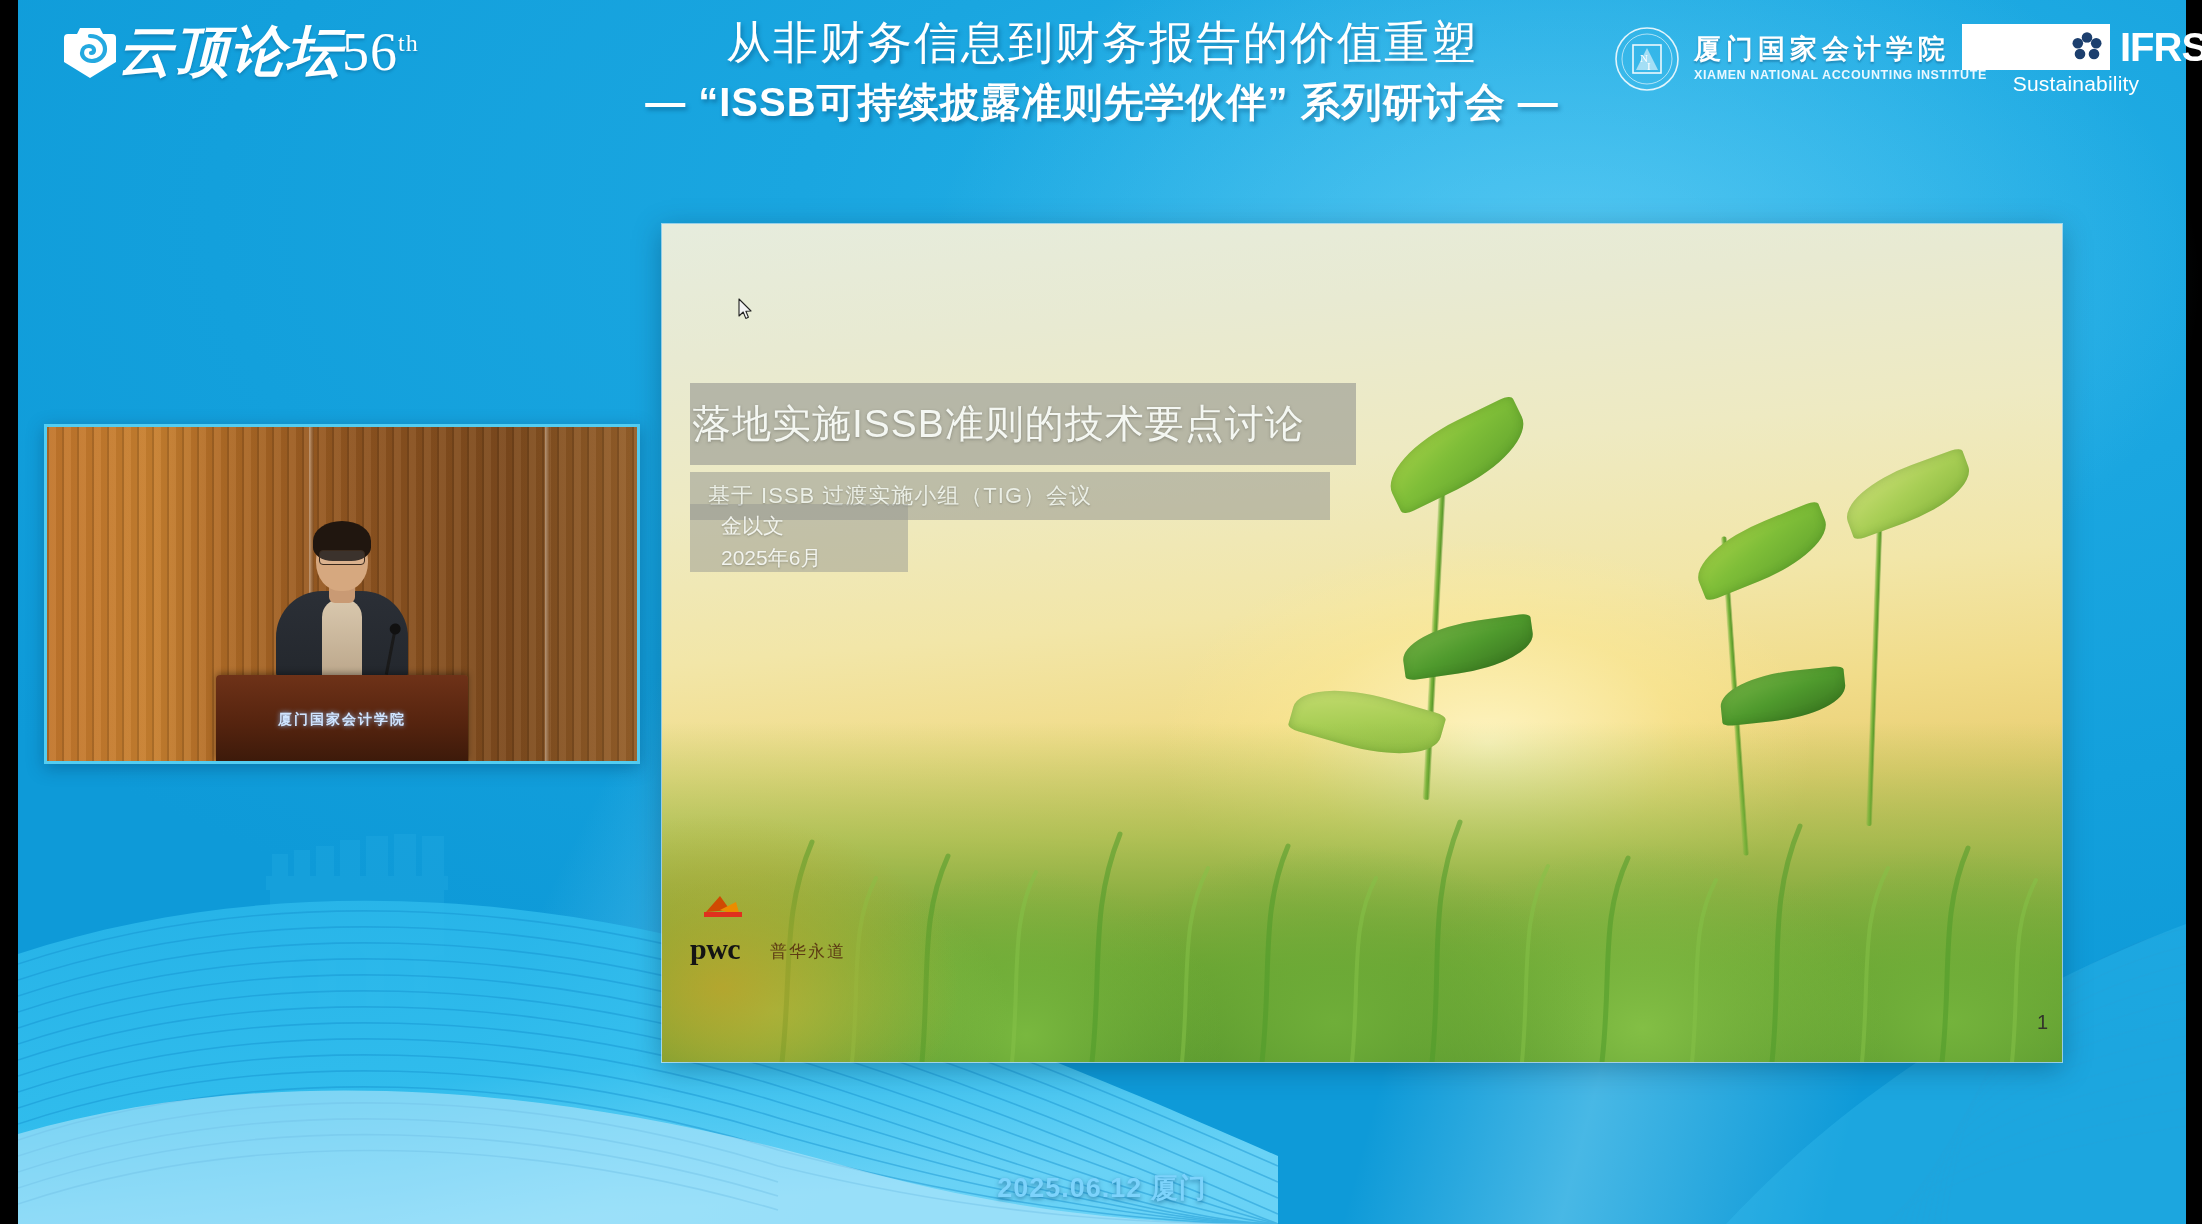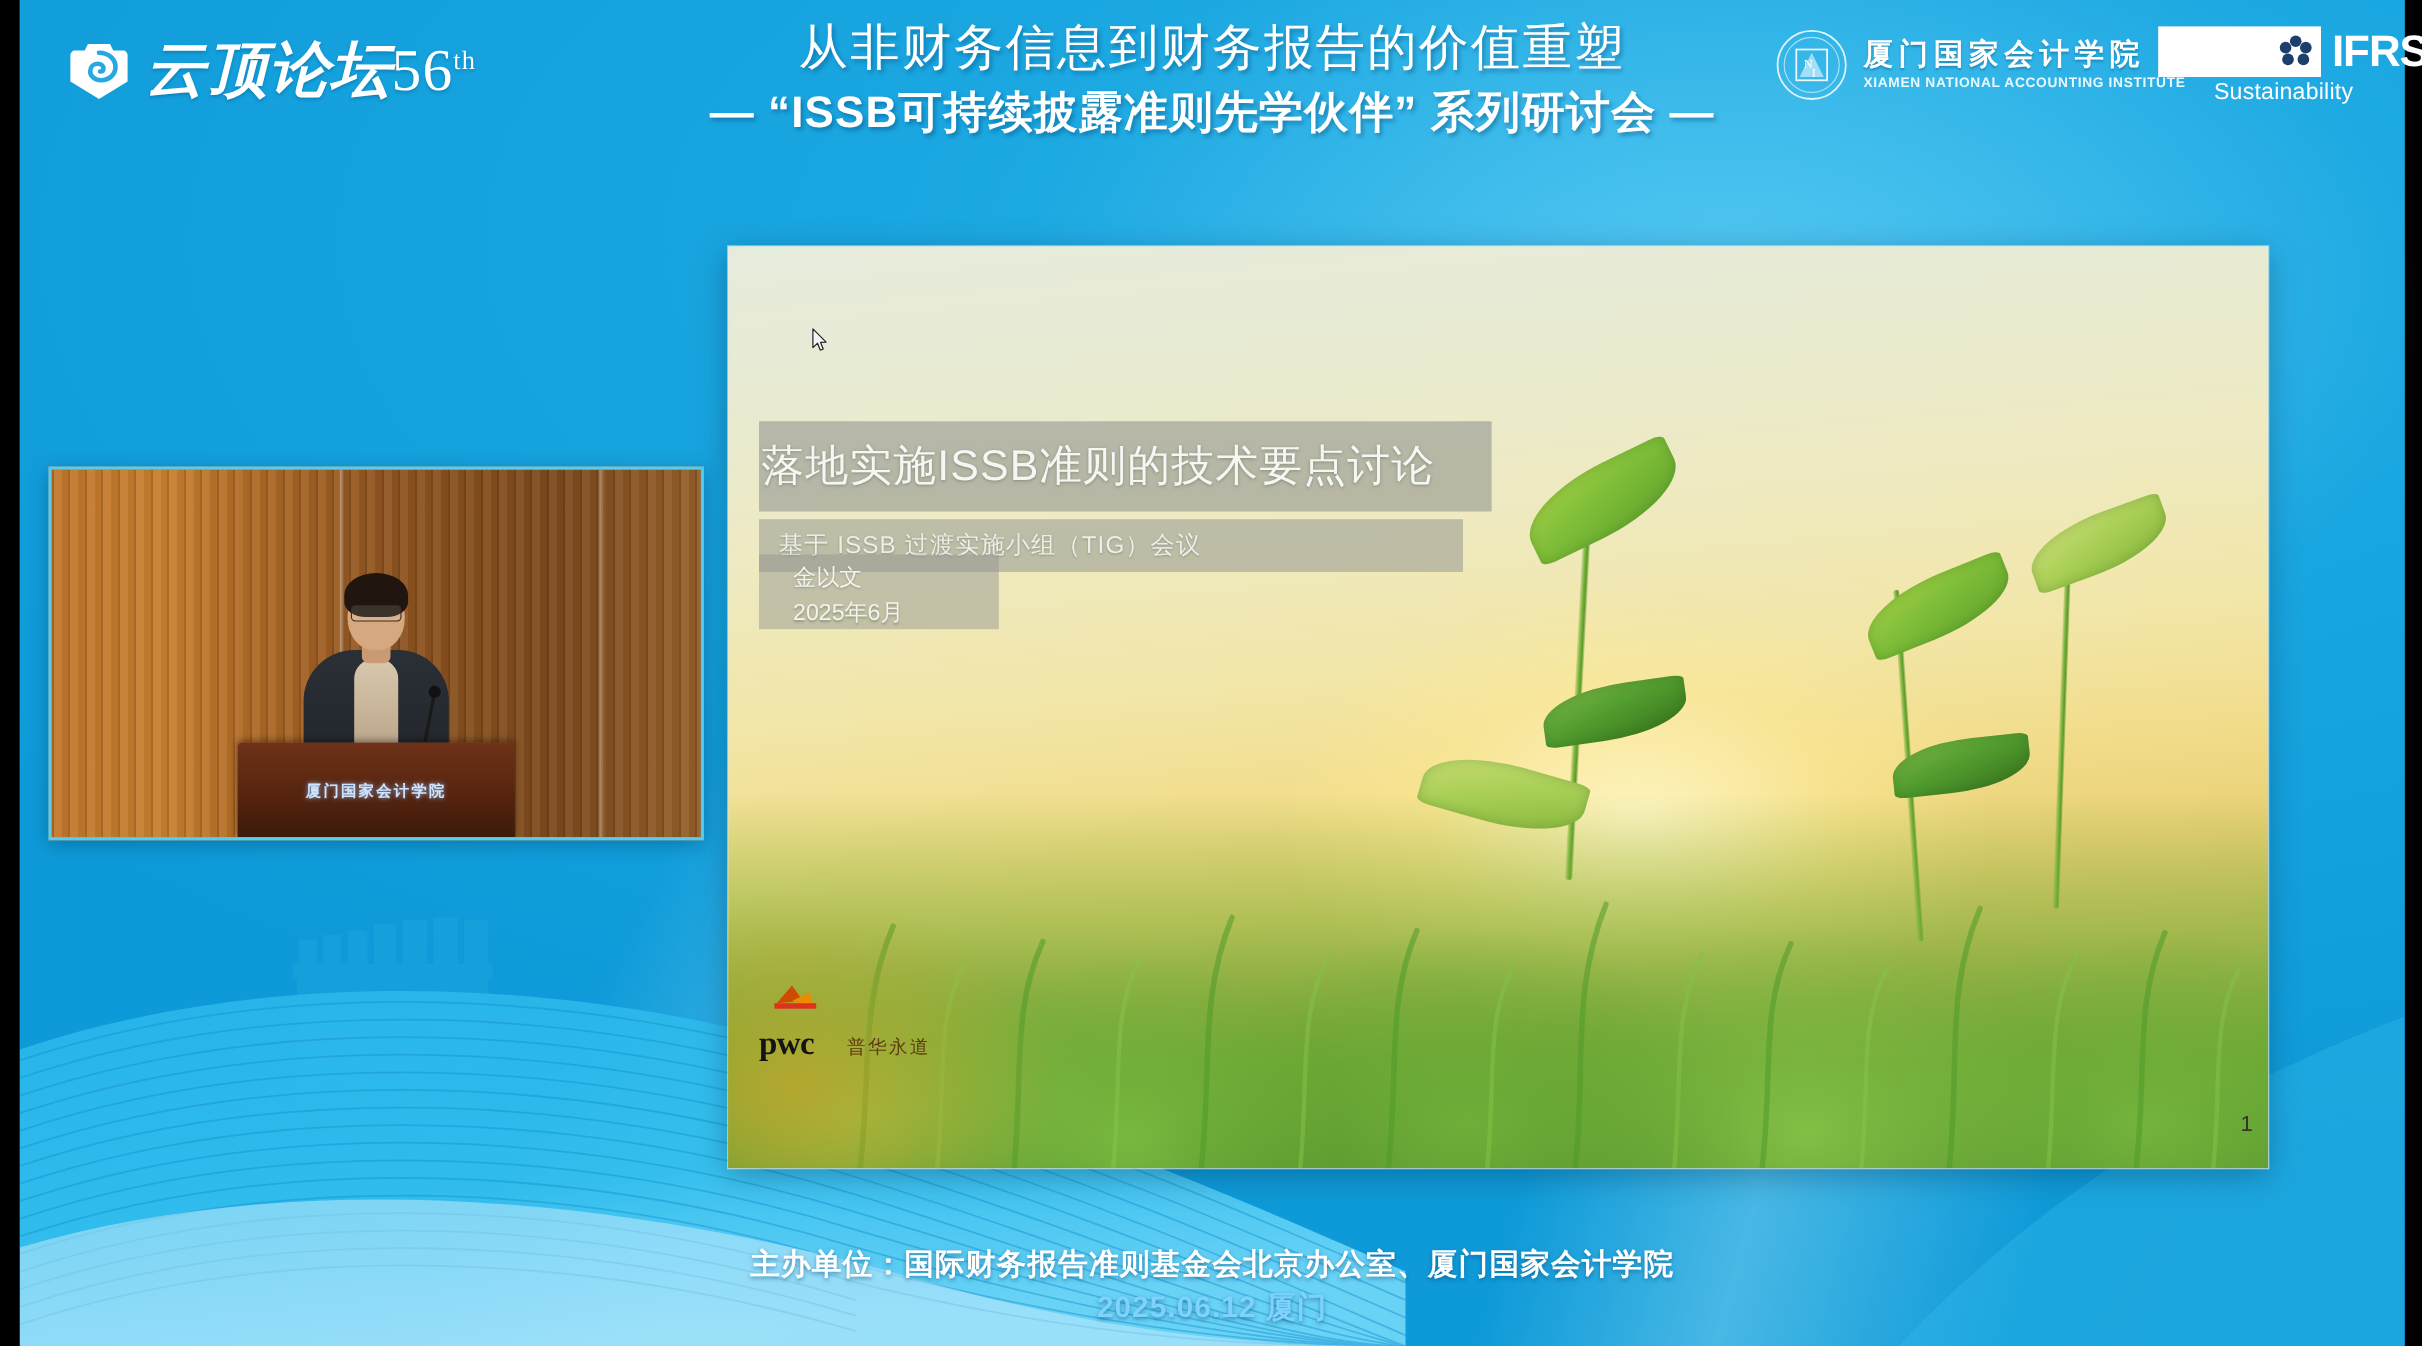--- a/index.html
+++ b/index.html
@@ -58,22 +58,22 @@
   .wall-mark {
     position: absolute; left: 262px; top: 820px; width: 232px; height: 200px;
     opacity: .26; pointer-events: none;
   }
 
   
   .header {
     position: absolute; left: 18px; top: 0; right: 16px; height: 150px;
   }
   .forum-logo {
-    position: absolute; left: 44px; top: 32px;
-    display: flex; align-items: flex-end; gap: 14px;
+    position: absolute; left: 44px; top: 20px;
+    display: flex; align-items: flex-end; 
   }
   .forum-badge {
     width: 56px; height: 58px; flex: none;
     position: relative;
   }
   .forum-word {
     position: relative;
     color: #ffffff;
     font-family: "Liberation Serif", "DejaVu Serif", serif;
     font-size: 55px;
@@ -590,17 +590,16 @@
     <div class="slide-page-no">1</div>
   </div>
 
   <div class="cursor">
     <svg viewBox="0 0 16 24" width="16" height="24">
       <path d="M1 1 L1 18 L5.2 14 L7.8 20.4 L10.4 19.3 L7.9 13.2 L13 13 Z" fill="#f4f4f4" stroke="#222" stroke-width="1.1" stroke-linejoin="round"></path>
     </svg>
   </div>
 
   <div class="footer">
-    <div class="footer-line1">主办单位：国际财务报告准则基金会北京办公室、厦门国家会计学院</div>
     <div class="footer-line2">2025.06.12  厦门</div>
   </div>
 
 </div>
 
 </body></html>

